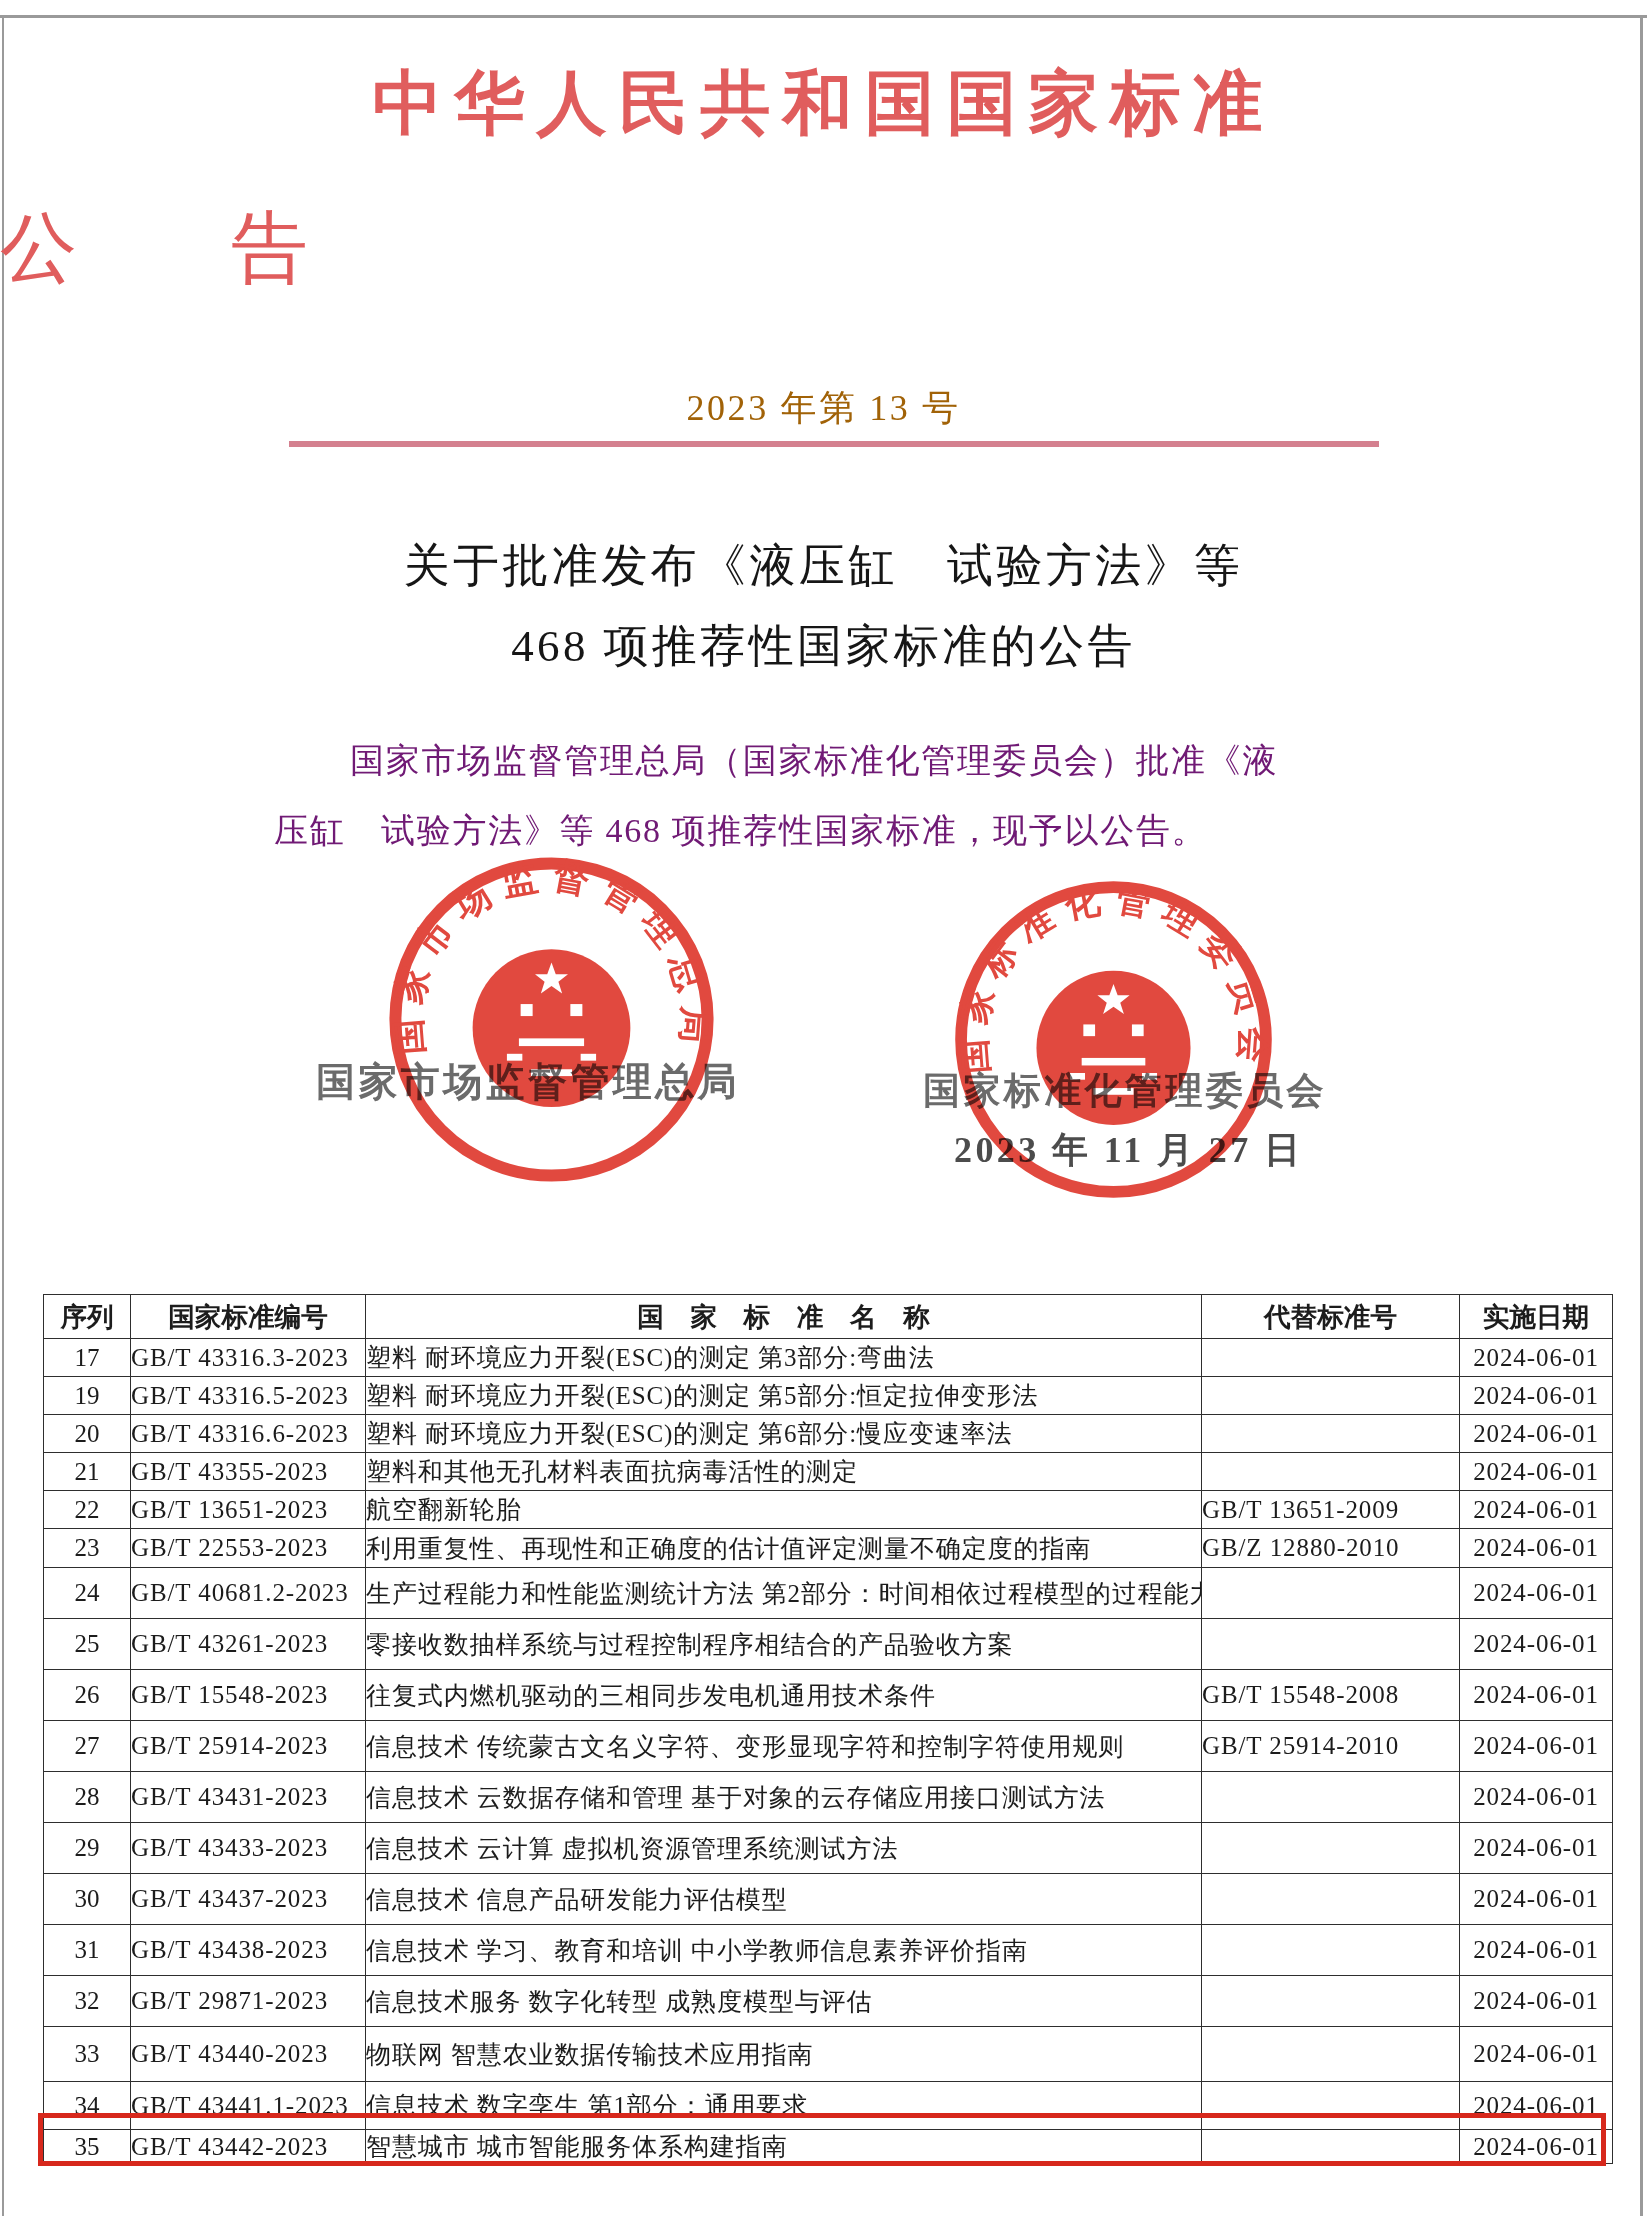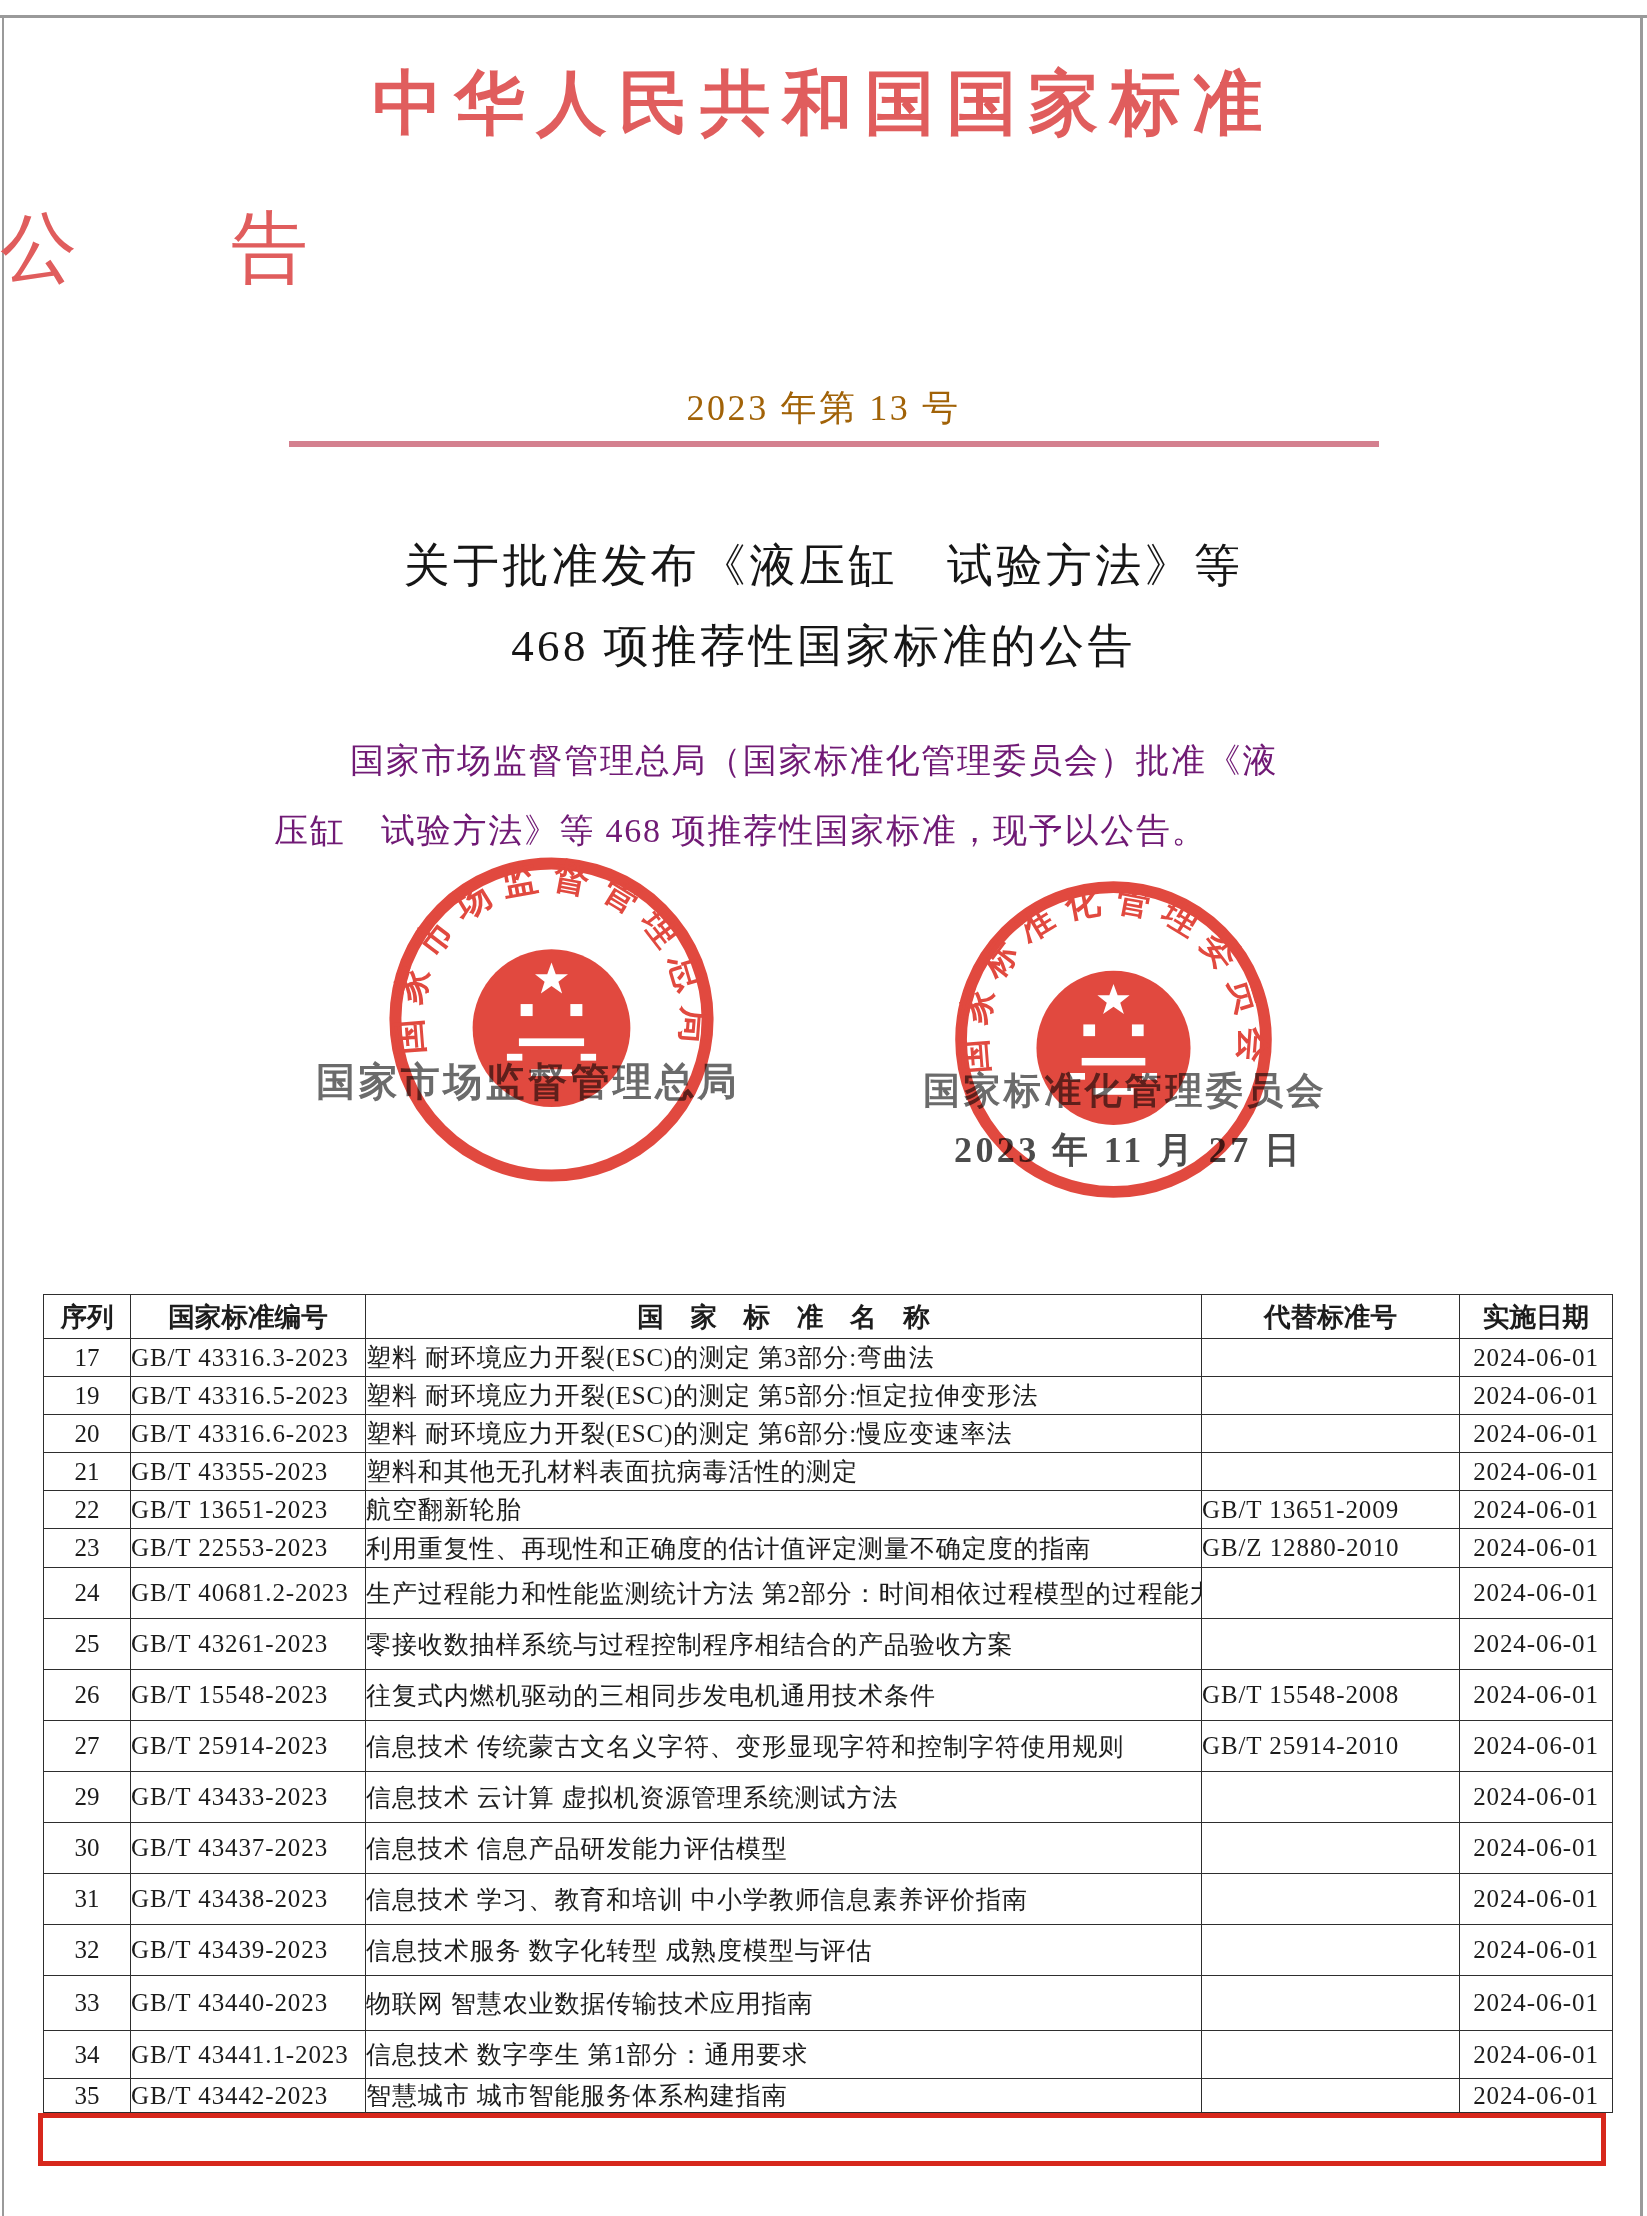--- a/index.html
+++ b/index.html
@@ -220,20 +220,27 @@
             <td class="c-date">2024-06-01</td>
           </tr>
           <tr style="height: 51px;">
             <td class="c-seq">27</td>
             <td class="c-code">GB/T 25914-2023</td>
             <td class="c-name">信息技术 传统蒙古文名义字符、变形显现字符和控制字符使用规则</td>
             <td class="c-replaces">GB/T 25914-2010</td>
             <td class="c-date">2024-06-01</td>
           </tr>
           <tr style="height: 51px;">
+            <td class="c-seq">28</td>
+            <td class="c-code">GB/T 43431-2023</td>
+            <td class="c-name">信息技术 云数据存储和管理 基于对象的云存储应用接口测试方法</td>
+            <td class="c-replaces"></td>
+            <td class="c-date">2024-06-01</td>
+          </tr>
+          <tr style="height: 51px;">
             <td class="c-seq">29</td>
             <td class="c-code">GB/T 43433-2023</td>
             <td class="c-name">信息技术 云计算 虚拟机资源管理系统测试方法</td>
             <td class="c-replaces"></td>
             <td class="c-date">2024-06-01</td>
           </tr>
           <tr style="height: 51px;">
             <td class="c-seq">30</td>
             <td class="c-code">GB/T 43437-2023</td>
             <td class="c-name">信息技术 信息产品研发能力评估模型</td>
@@ -242,21 +249,21 @@
           </tr>
           <tr style="height: 51px;">
             <td class="c-seq">31</td>
             <td class="c-code">GB/T 43438-2023</td>
             <td class="c-name">信息技术 学习、教育和培训 中小学教师信息素养评价指南</td>
             <td class="c-replaces"></td>
             <td class="c-date">2024-06-01</td>
           </tr>
           <tr style="height: 51px;">
             <td class="c-seq">32</td>
-            <td class="c-code">GB/T 43439-2023</td>
+            <td class="c-code">GB/T 29871-2023</td>
             <td class="c-name">信息技术服务 数字化转型 成熟度模型与评估</td>
             <td class="c-replaces"></td>
             <td class="c-date">2024-06-01</td>
           </tr>
           <tr style="height: 55px;">
             <td class="c-seq">33</td>
             <td class="c-code">GB/T 43440-2023</td>
             <td class="c-name">物联网 智慧农业数据传输技术应用指南</td>
             <td class="c-replaces"></td>
             <td class="c-date">2024-06-01</td>

